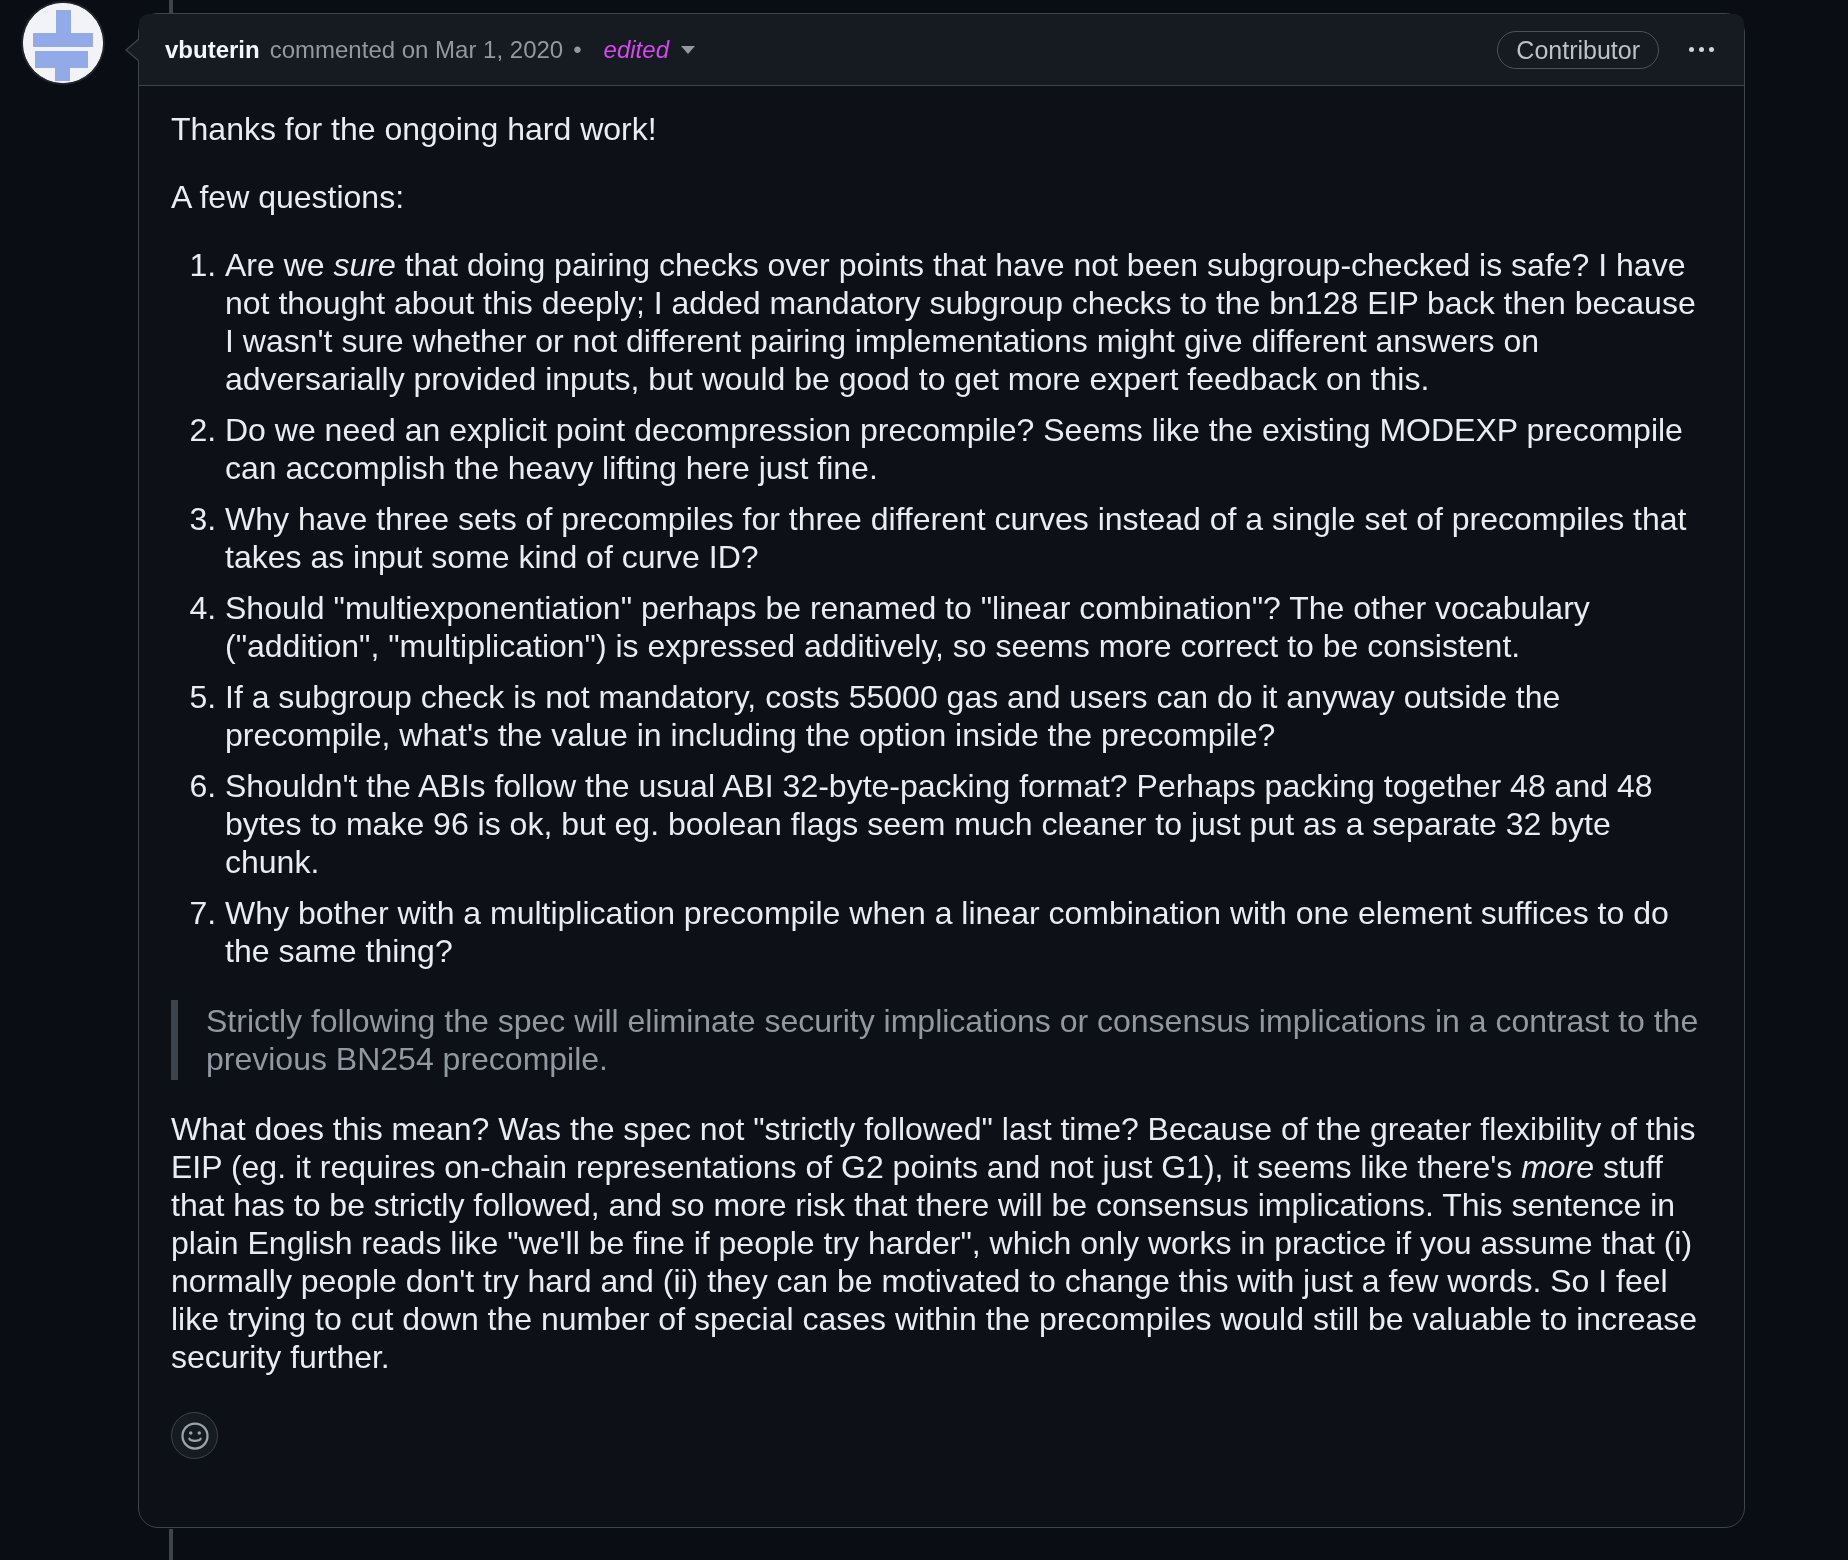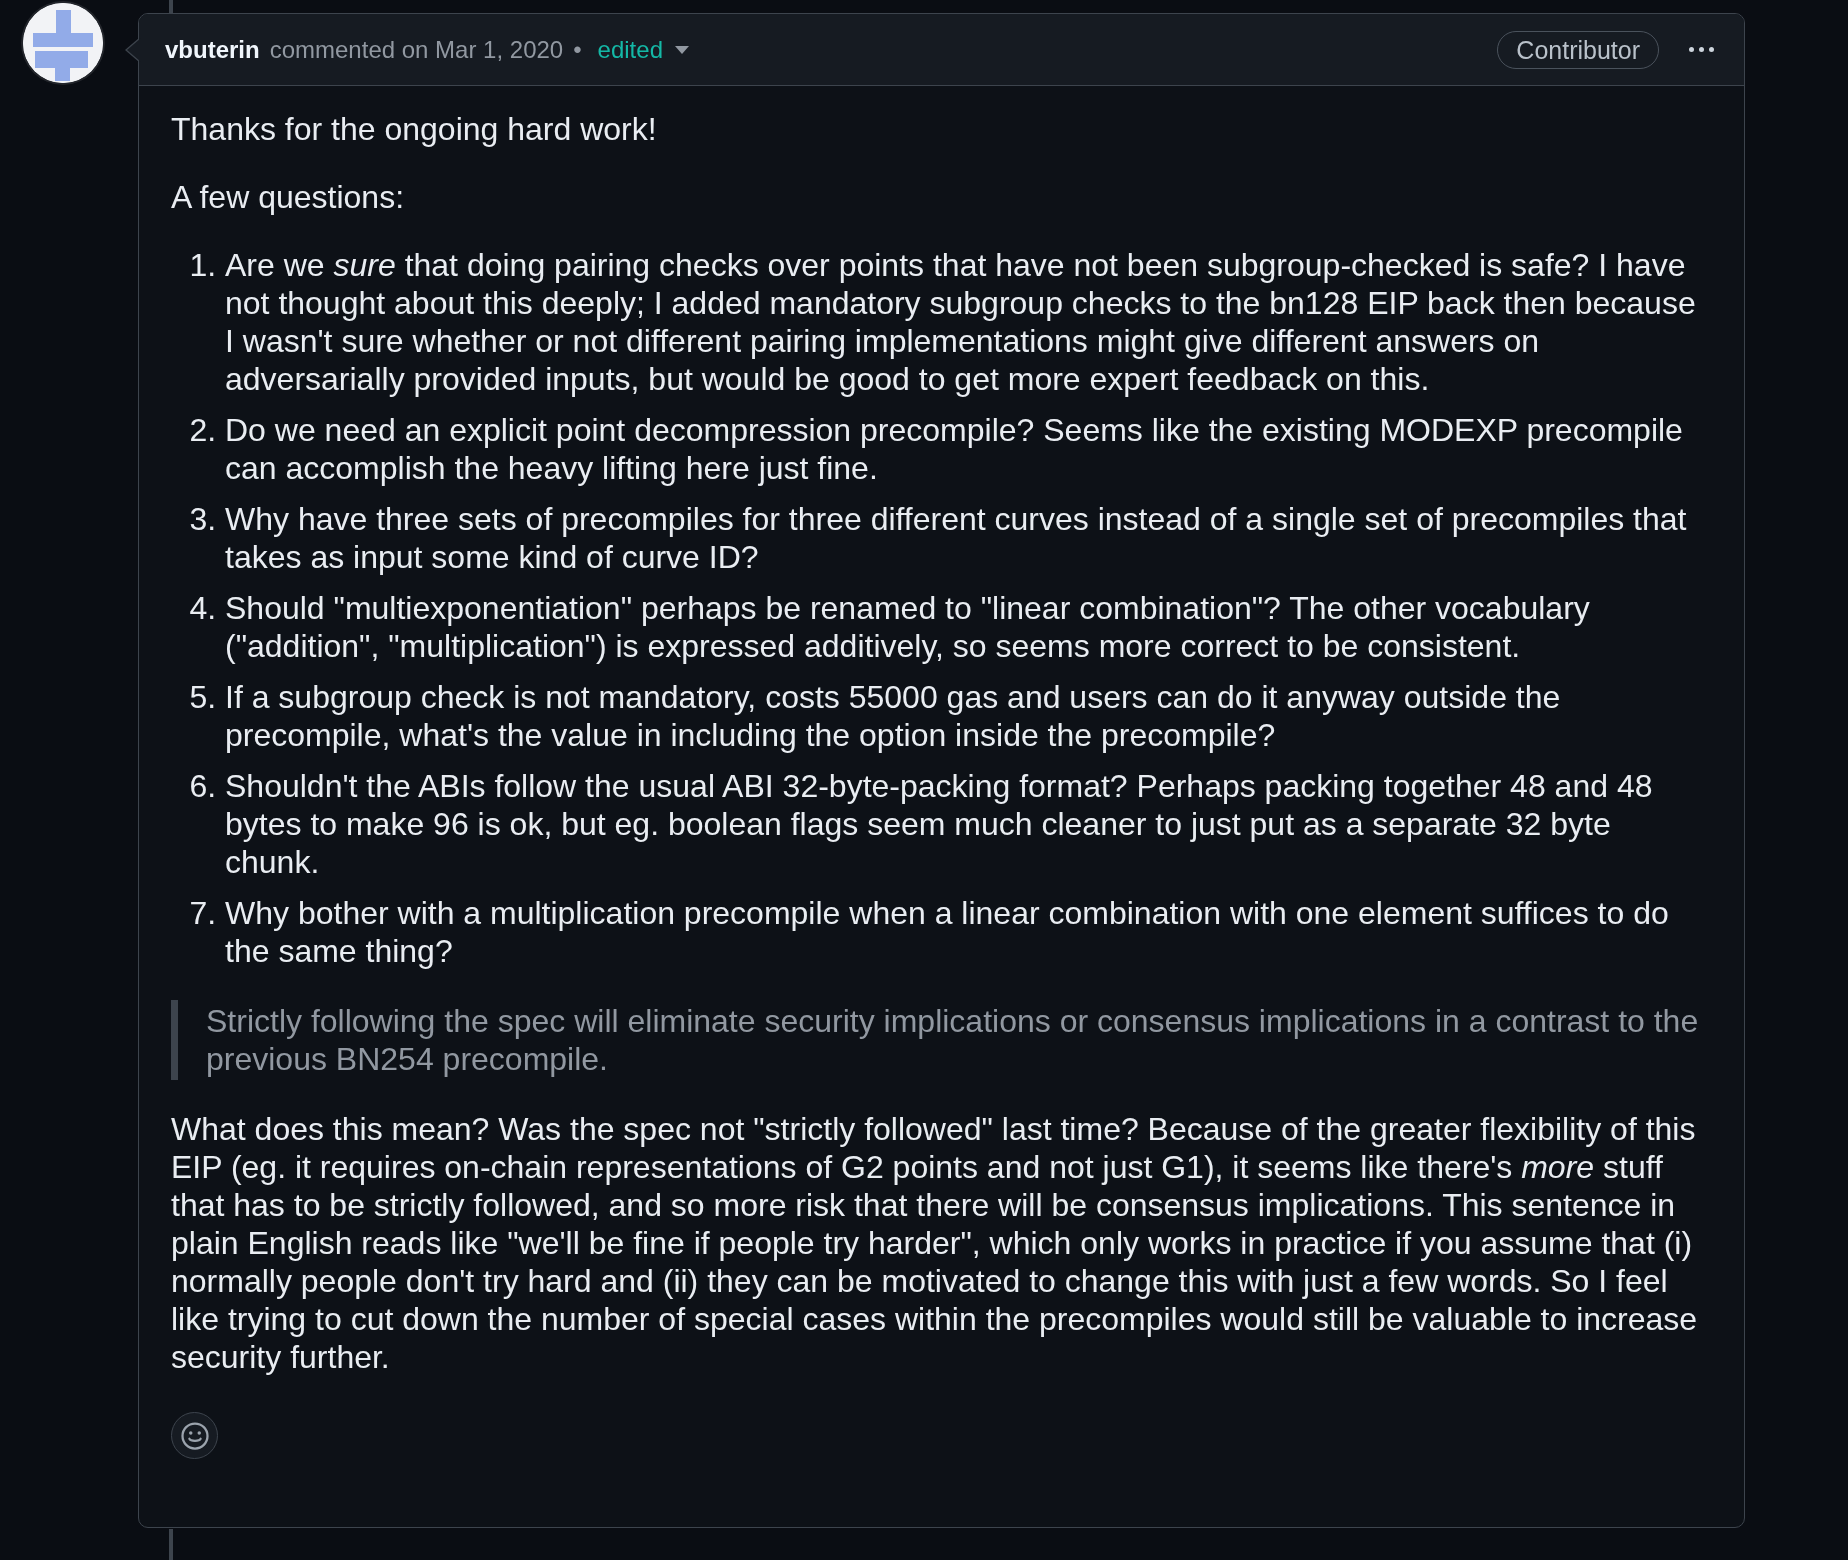--- a/index.html
+++ b/index.html
@@ -30,21 +30,21 @@
     background:#f2f3f6;
   }
   .avatar svg { display:block; width:100%; height:100%; }
 
   
   .card {
     position:absolute; left:138px; top:13px;
     width:1607px; height:1515px;
     background:#0d1117;
     border:1px solid #3d444d;
-    border-radius:10px;
+    border-radius:20px;
   }
   .card-header {
     position:relative;
     display:flex; align-items:center;
     height:72px;
     padding:0 26px;
     background:#161b22;
     border-bottom:1px solid #3d444d;
     border-radius:9px 9px 0 0;
     font-size:24px;
@@ -56,21 +56,21 @@
     border-right:14px solid #3d444d;
   }
   .card-header::after {
     content:""; position:absolute; left:-12px; top:24px;
     border-top:12px solid transparent; border-bottom:12px solid transparent;
     border-right:14px solid #161b22;
   }
   .author { font-weight:bold; color:#f0f6fc; cursor:pointer; }
   .action { color:#9198a1; margin-left:10px; }
   .sep { color:#9198a1; margin-left:10px; }
-  .edited { color:#14b8a6; margin-left:16px; display:inline-flex; align-items:center; cursor:pointer; }
+  .edited { color:#d946ef; margin-left:22px; display:inline-flex; align-items:center; cursor:pointer;font-style:italic; }
   .chev {
     display:inline-block; margin-left:12px;
     border-left:7px solid transparent; border-right:7px solid transparent;
     border-top:8px solid #9198a1;
   }
   .header-right { margin-left:auto; display:flex; align-items:center; gap:26px; }
   .badge {
     font-size:25px; color:#b9c1ca;
     border:1px solid #4a525c; border-radius:999px;
     padding:5px 18px; line-height:26px;

